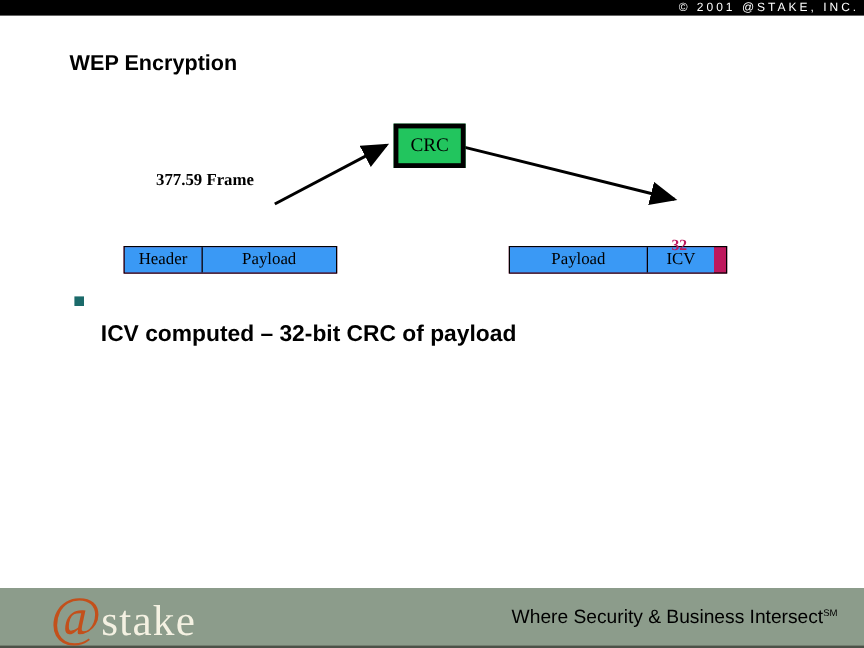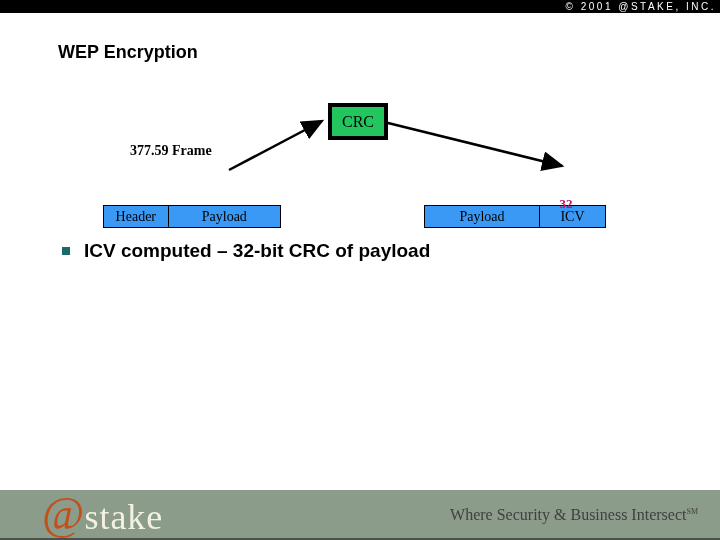--- a/index.html
+++ b/index.html
@@ -57,40 +57,40 @@
   .cell {
     box-sizing: border-box; height: 100%;
     display: flex; align-items: center; justify-content: center;
     font-family: "Liberation Serif", serif; font-size: 14px; color: #000000;
     background: #3A99F5;
   }
   .cell + .cell { border-left: 1px solid #000000; }
   .cell-w64  { width: 64px; }
   .cell-w114 { width: 113px; }
   .cell-w115 { width: 114px; }
-  .cell-w67  { width: 66px; }
+  .cell-w67  { width: 56px; }
 
   .icv-sub {
     position: absolute; left: 552px; top: 196px; width: 28px;
     text-align: center; font-family: "Liberation Serif", serif;
     font-weight: bold; font-size: 13px; color: #be185d;
   }
 
   
   .bullet-line {
     position: absolute; left: 62px; top: 240px;
     display: flex; align-items: flex-start;
   }
   .bullet-square {
     width: 8px; height: 8px; background: #1B6A6A;
     margin-top: 7px; flex: 0 0 auto;
   }
   .bullet-text {
     margin-left: 14px; font-size: 19px; font-weight: bold; color: #000000;
-    font-family: "Liberation Sans", sans-serif; white-space: nowrap;
+    font-family: "Liberation Sans", sans-serif; white-space: nowrap; margin-top: 28px;
   }
 
   
   .footer {
     position: absolute; left: 0; top: 490px; width: 720px; height: 50px;
     background: #8C9C8B; border-bottom: 2px solid #4c5248;
     box-sizing: border-box;
   }
   .logo {
     position: absolute; left: 42px; top: 0; height: 50px;
@@ -99,21 +99,21 @@
   .logo .at {
     color: #C3501B; font-family: "Liberation Serif", serif;
     font-size: 46px; line-height: 48px;
   }
   .logo .stake {
     color: #F4F1E2; font-family: "Liberation Serif", serif;
     font-size: 36px; line-height: 48px; letter-spacing: 1px;
   }
   .tagline {
     position: absolute; right: 22px; top: 16px;
-    color: #404040; font-family: Liberation Serif, serif;
+    color: #000000; font-family: Liberation Sans, sans-serif;
     font-size: 16px; white-space: nowrap;
   }
   .tagline sup { font-size: 8px; vertical-align: super; }
 </style>
 </head>
 <body>
 
 <div class="slide">
 
   <div class="topbar">

